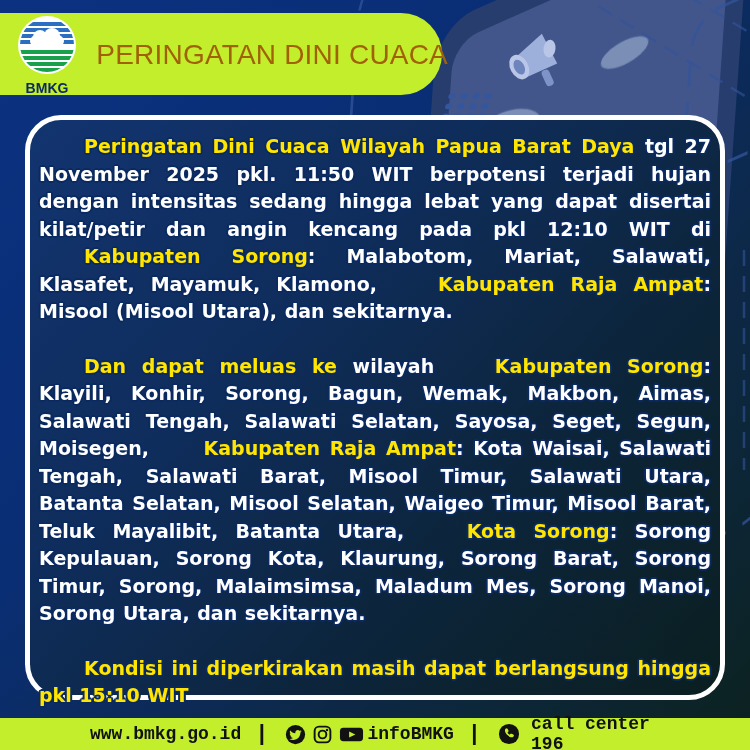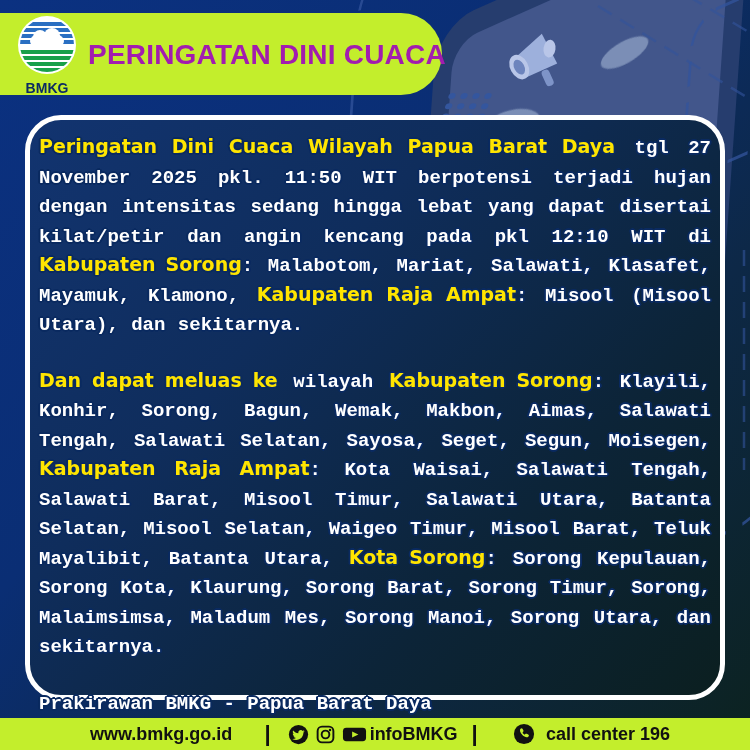--- a/index.html
+++ b/index.html
@@ -10,49 +10,49 @@
   }
   .decor{position:absolute;left:0;top:0;z-index:1;}
   
   .banner{
     position:absolute;left:0;top:13px;width:442px;height:82px;z-index:4;
     background:#c3ee2c;border-radius:0 44px 44px 0;
   }
   .logo{position:absolute;left:14px;top:2px;}
   .title-block{
     position:absolute;left:88px;top:50%;transform:translateY(-50%);
-    width:360px;text-align:left;
-    font-family:"Liberation Sans",sans-serif;font-weight:bold;
-    font-size:28px;line-height:33px;color:#a21caf;letter-spacing:.2px;
+    width:360px;text-align:right;
+    font-family:"Liberation Sans",sans-serif;font-weight:normal;
+    font-size:28px;line-height:33px;color:#a16207;letter-spacing:.2px;
   }
   .title-block div{white-space:nowrap;}
   
   .bulletin-box{
     position:absolute;left:25px;top:115px;width:700px;height:585px;z-index:3;
     box-sizing:border-box;border:5px solid #ffffff;border-radius:36px;
     background:linear-gradient(133deg,#123470 0%,#0f2d5c 35%,#0c2438 70%,#0b1f20 100%);
     padding:13px 9px 0 9px;
   }
   .para{
     margin:0 0 27px 0;
     font-size:19px;font-weight:bold;line-height:27.5px;
     text-align:justify;color:#ffffff;word-spacing:1px;
   }
   .para span{
     text-shadow:2px 0 0 #0a2a60,-2px 0 0 #0a2a60,0 2px 0 #0a2a60,0 -2px 0 #0a2a60,
       1.4px 1.4px 0 #0a2a60,-1.4px 1.4px 0 #0a2a60,1.4px -1.4px 0 #0a2a60,-1.4px -1.4px 0 #0a2a60;
   }
-  .para span.yellow{color:#ffe500;}
-  .para span.white{color:#ffffff;font-family:Liberation Mono, monospace;}
+  .para span.yellow{color:#ffe500;margin-left:45px;}
+  .para span.white{color:#ffffff;}
   
   .footer-bar{
     position:absolute;left:0;bottom:0;width:750px;height:32px;z-index:5;
     background:#c3ee2c;display:flex;align-items:center;
     box-sizing:border-box;padding:0 80px 0 90px;justify-content:space-between;
-    font-family:Liberation Sans, sans-serif;font-weight:bold;font-size:18px;color:#111111;
+    font-family:Liberation Mono, monospace;font-weight:bold;font-size:18px;color:#111111;
   }
   .f-mid,.f-right{display:flex;align-items:center;}
   .f-sep{font-size:22px;font-weight:bold;margin:0 14px;}
   .f-icon{display:inline-flex;align-items:center;margin:0 3px;}
   .f-handle{margin-left:0;}
   .f-call{margin-left:8px;}
 </style>
 </head>
 <body>
 
@@ -137,20 +137,21 @@
   </svg>
   <div class="title-block">
     <div>PERINGATAN DINI CUACA</div>
   </div>
 </div>
 
 <div class="bulletin-box">
   <div>
       <p class="para"><span class="yellow">Peringatan Dini Cuaca Wilayah Papua Barat Daya</span><span class="white"> tgl 27 November 2025 pkl. 11:50 WIT berpotensi terjadi hujan dengan intensitas sedang hingga lebat yang dapat disertai kilat/petir dan angin kencang pada pkl 12:10 WIT di </span><span class="yellow">Kabupaten Sorong</span><span class="white">: Malabotom, Mariat, Salawati, Klasafet, Mayamuk, Klamono, </span><span class="yellow">Kabupaten Raja Ampat</span><span class="white">: Misool (Misool Utara), dan sekitarnya.</span></p>
       <p class="para"><span class="yellow">Dan dapat meluas ke</span><span class="white"> wilayah </span><span class="yellow">Kabupaten Sorong</span><span class="white">: Klayili, Konhir, Sorong, Bagun, Wemak, Makbon, Aimas, Salawati Tengah, Salawati Selatan, Sayosa, Seget, Segun, Moisegen, </span><span class="yellow">Kabupaten Raja Ampat</span><span class="white">: Kota Waisai, Salawati Tengah, Salawati Barat, Misool Timur, Salawati Utara, Batanta Selatan, Misool Selatan, Waigeo Timur, Misool Barat, Teluk Mayalibit, Batanta Utara, </span><span class="yellow">Kota Sorong</span><span class="white">: Sorong Kepulauan, Sorong Kota, Klaurung, Sorong Barat, Sorong Timur, Sorong, Malaimsimsa, Maladum Mes, Sorong Manoi, Sorong Utara, dan sekitarnya.</span></p>
+      <p class="para"><span class="yellow">Kondisi ini diperkirakan masih dapat berlangsung hingga pkl 15:10 WIT</span></p>
       <p class="para"><span class="white">Prakirawan BMKG - Papua Barat Daya</span></p>
     </div>
 </div>
 
 <div class="footer-bar">
   <span>www.bmkg.go.id</span>
   <div class="f-mid">
     <span class="f-sep">|</span>
     <span class="f-icon">
       <svg width="21" height="21" viewBox="0 0 24 24">

